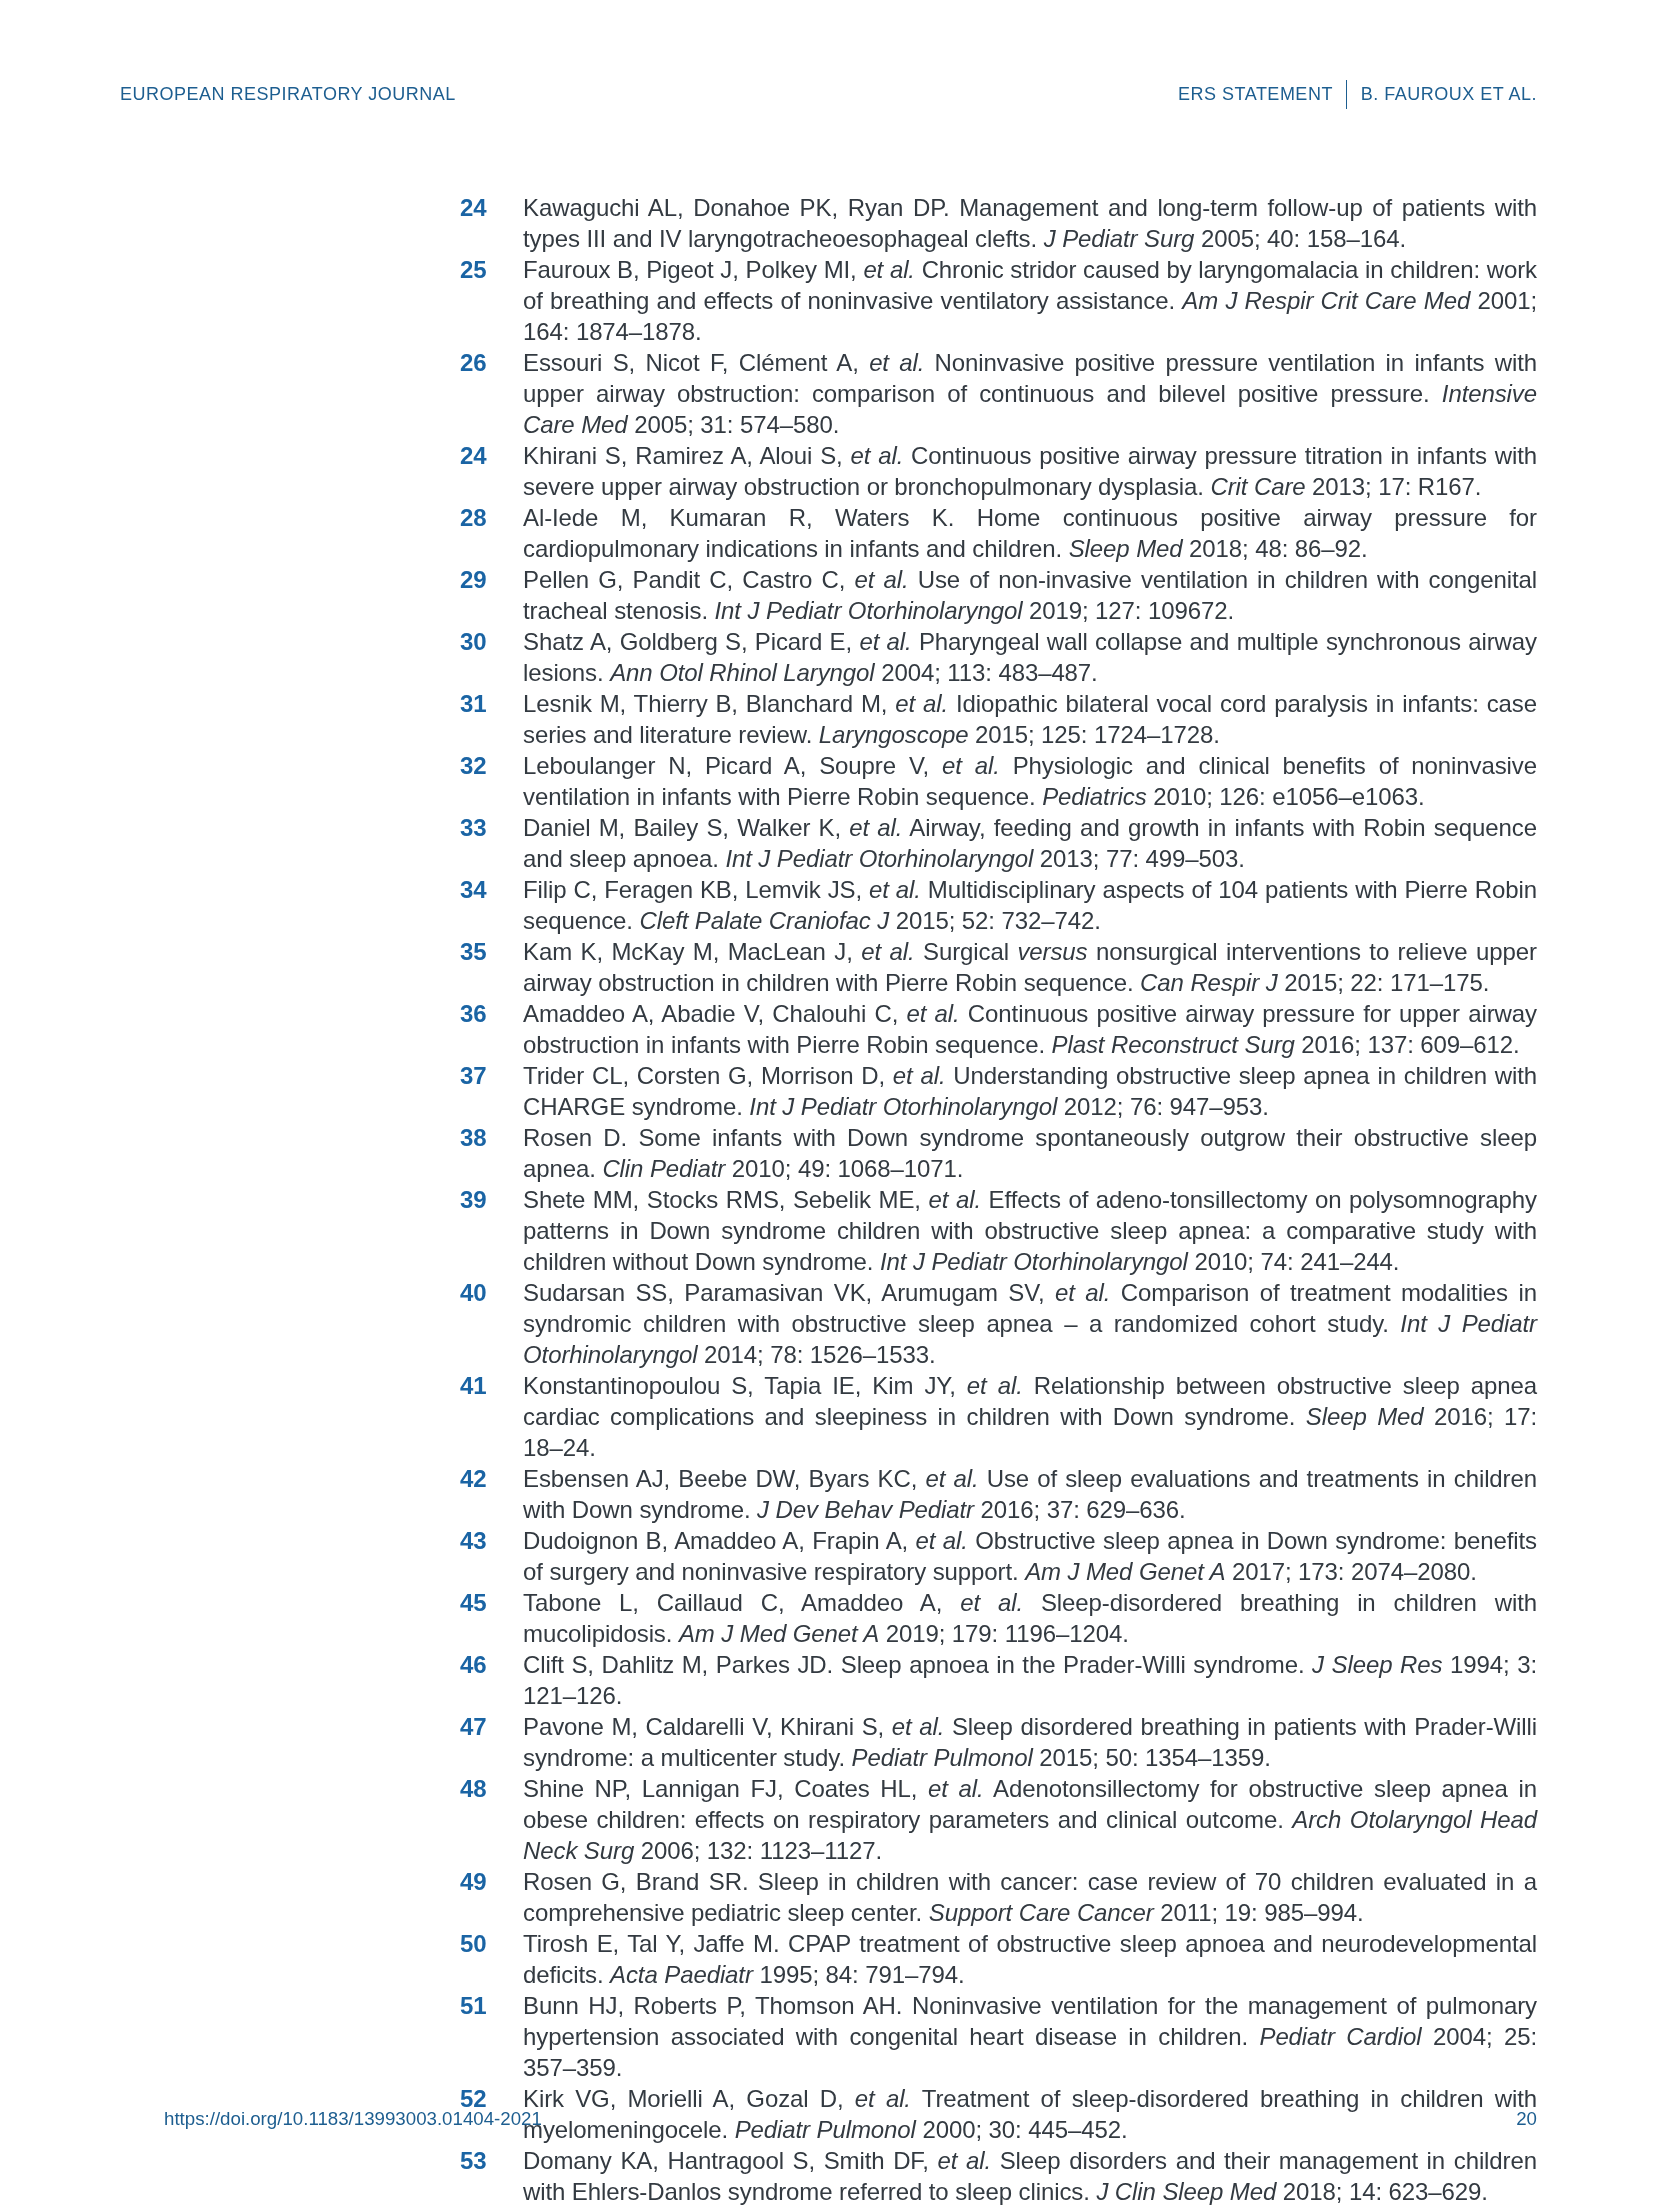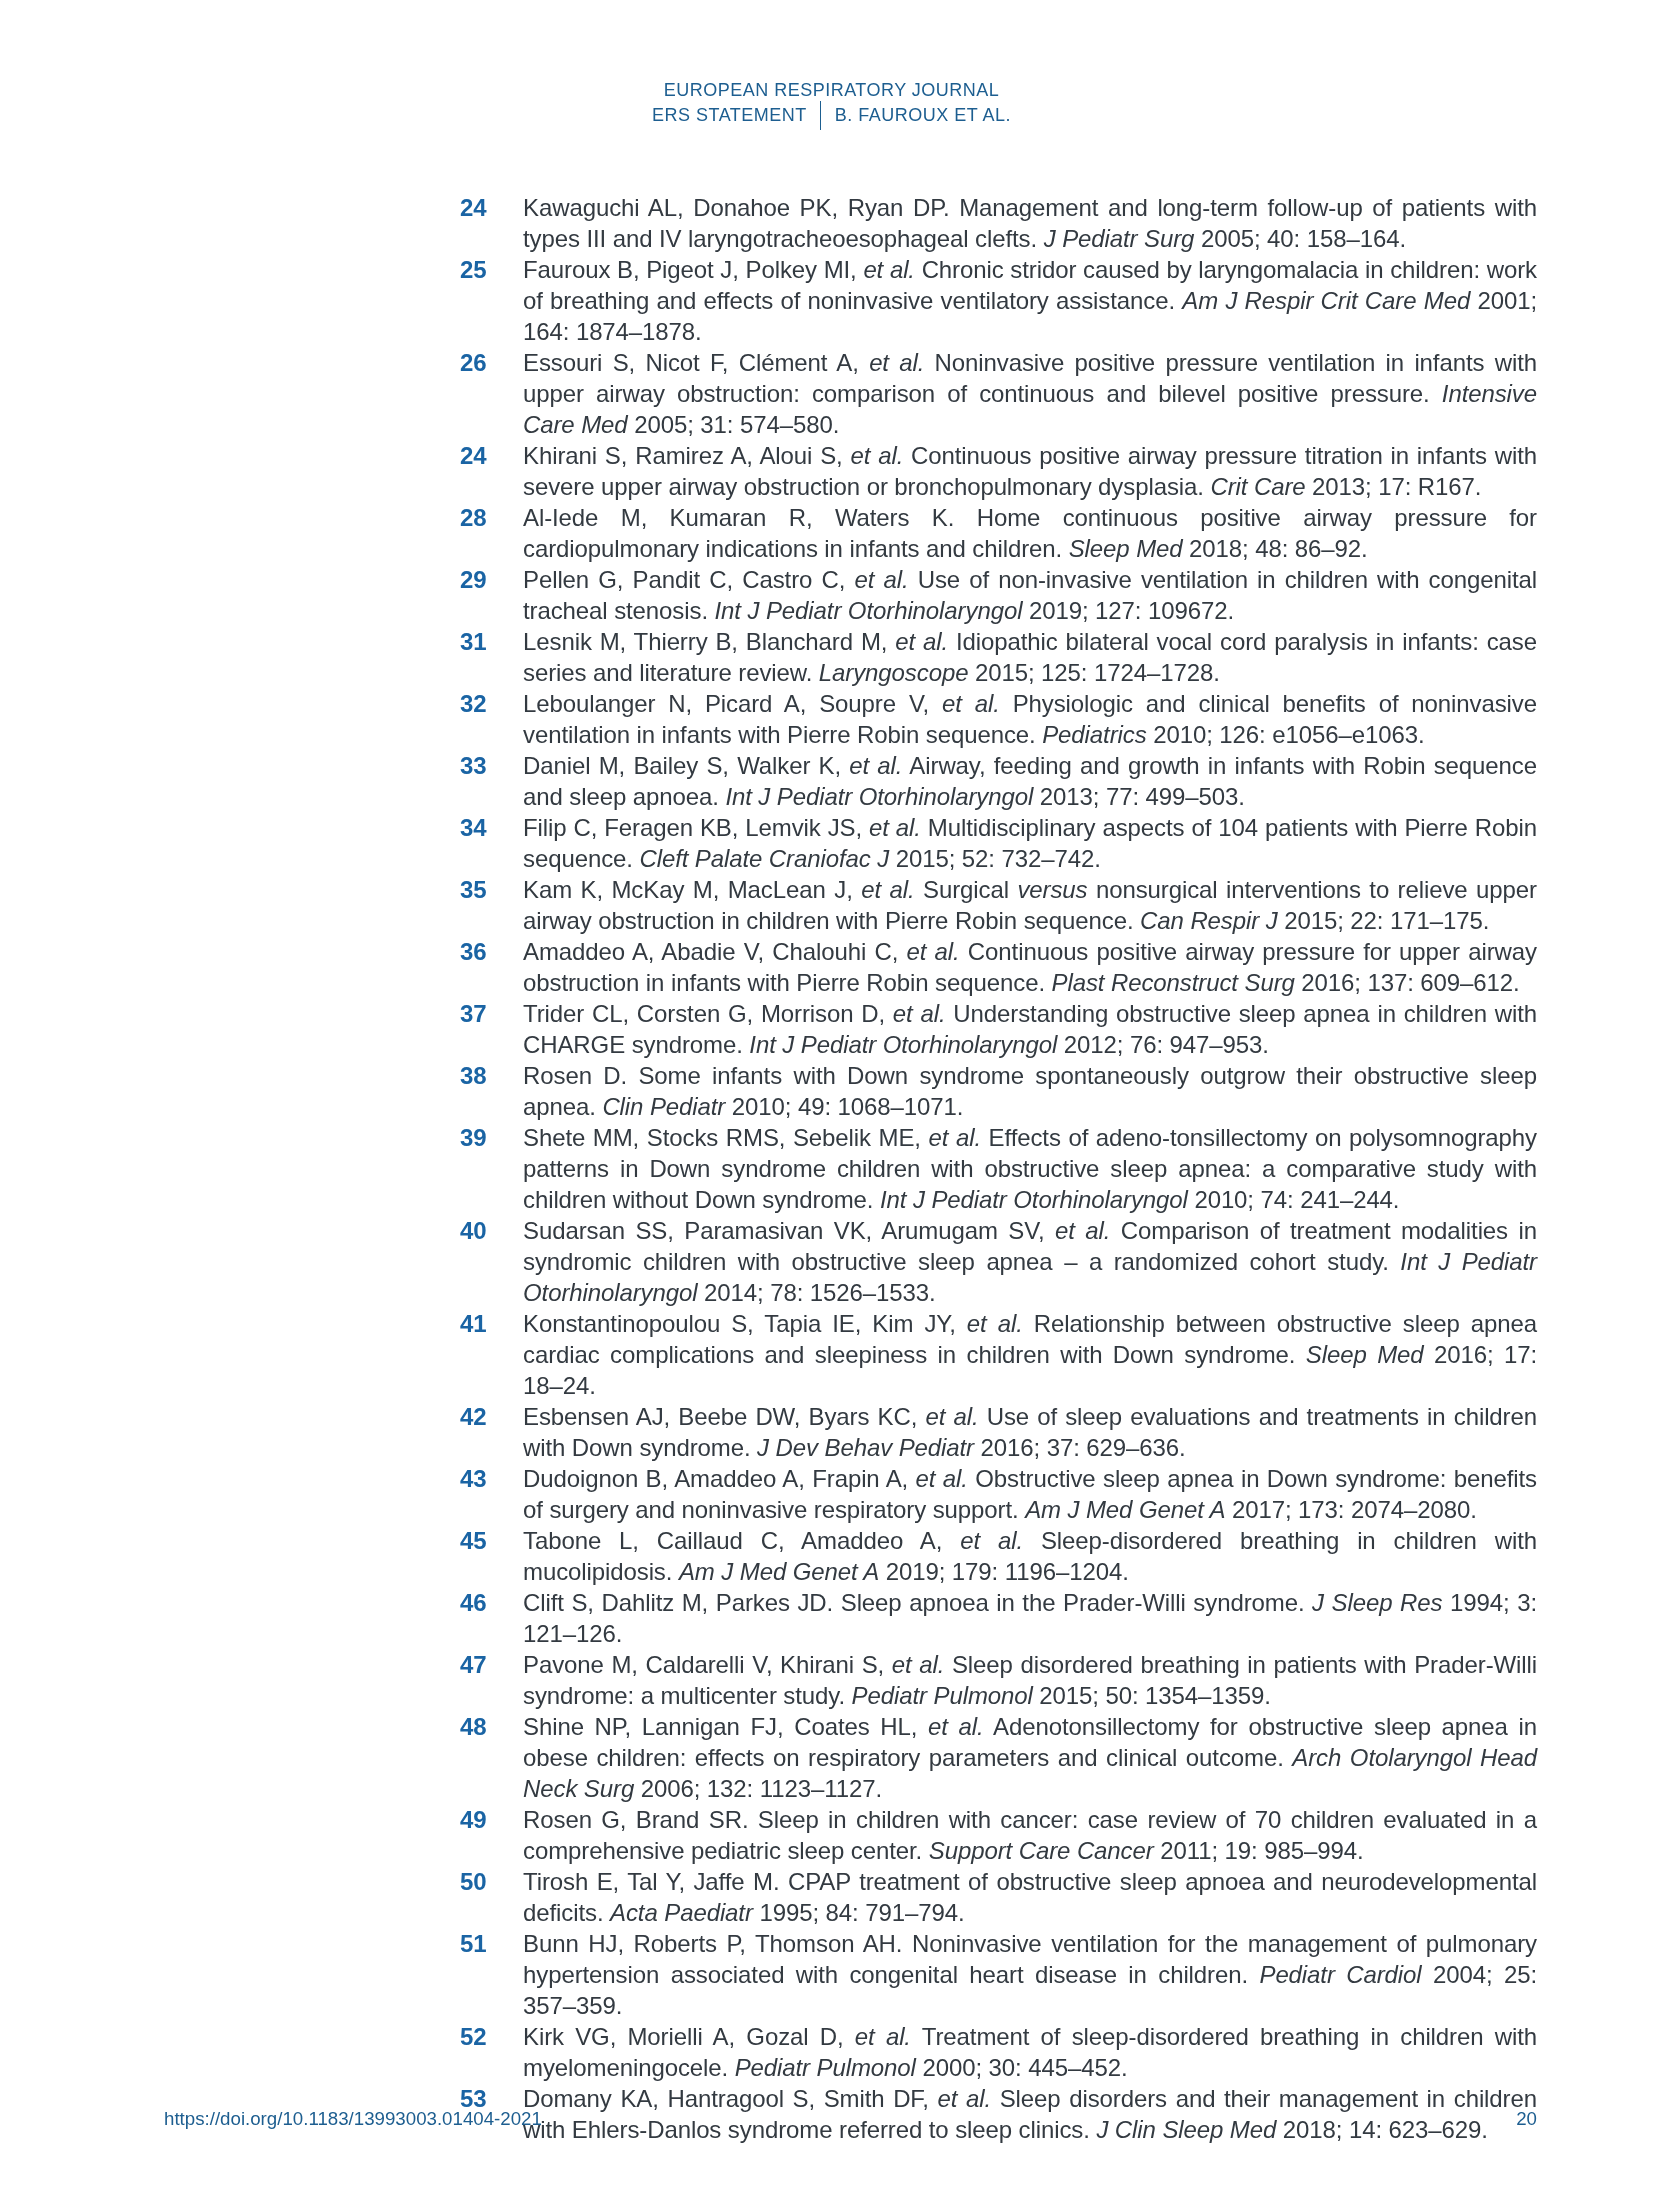--- a/index.html
+++ b/index.html
@@ -8,29 +8,28 @@
     width: 1654px;
     height: 2205px;
     background: #ffffff;
     font-family: "Liberation Sans", sans-serif;
     overflow: hidden;
   }
   .page-header {
     position: absolute;
     top: 80px;
     left: 120px;
-    right: 111px;
+    right: 117px;
     display: flex;
     justify-content: space-between;
     align-items: center;
     font-size: 18px;
     letter-spacing: 0.5px;
     color: #1d5e90;
     white-space: nowrap;
-    flex-direction: column;
   }
   .header-right { display: inline-flex; align-items: center; gap: 13.3px; }
   .header-sep {
     width: 1.3px;
     height: 29px;
     background: #1d5e90;
     display: inline-block;
   }
   .refs {
     position: absolute;
@@ -100,20 +99,24 @@
       </div>
       <div class="ref-row">
         <span class="ref-num">28</span>
         <p class="ref-body"><span>Al-Iede M, Kumaran R, Waters K. Home continuous positive airway pressure for cardiopulmonary indications in infants and children. </span><i>Sleep Med</i><span> 2018; 48: 86–92.</span></p>
       </div>
       <div class="ref-row">
         <span class="ref-num">29</span>
         <p class="ref-body"><span>Pellen G, Pandit C, Castro C, </span><i>et al.</i><span> Use of non-invasive ventilation in children with congenital tracheal stenosis. </span><i>Int J Pediatr Otorhinolaryngol</i><span> 2019; 127: 109672.</span></p>
       </div>
       <div class="ref-row">
+        <span class="ref-num">30</span>
+        <p class="ref-body"><span>Shatz A, Goldberg S, Picard E, </span><i>et al.</i><span> Pharyngeal wall collapse and multiple synchronous airway lesions. </span><i>Ann Otol Rhinol Laryngol</i><span> 2004; 113: 483–487.</span></p>
+      </div>
+      <div class="ref-row">
         <span class="ref-num">31</span>
         <p class="ref-body"><span>Lesnik M, Thierry B, Blanchard M, </span><i>et al.</i><span> Idiopathic bilateral vocal cord paralysis in infants: case series and literature review. </span><i>Laryngoscope</i><span> 2015; 125: 1724–1728.</span></p>
       </div>
       <div class="ref-row">
         <span class="ref-num">32</span>
         <p class="ref-body"><span>Leboulanger N, Picard A, Soupre V, </span><i>et al.</i><span> Physiologic and clinical benefits of noninvasive ventilation in infants with Pierre Robin sequence. </span><i>Pediatrics</i><span> 2010; 126: e1056–e1063.</span></p>
       </div>
       <div class="ref-row">
         <span class="ref-num">33</span>
         <p class="ref-body"><span>Daniel M, Bailey S, Walker K, </span><i>et al.</i><span> Airway, feeding and growth in infants with Robin sequence and sleep apnoea. </span><i>Int J Pediatr Otorhinolaryngol</i><span> 2013; 77: 499–503.</span></p>

